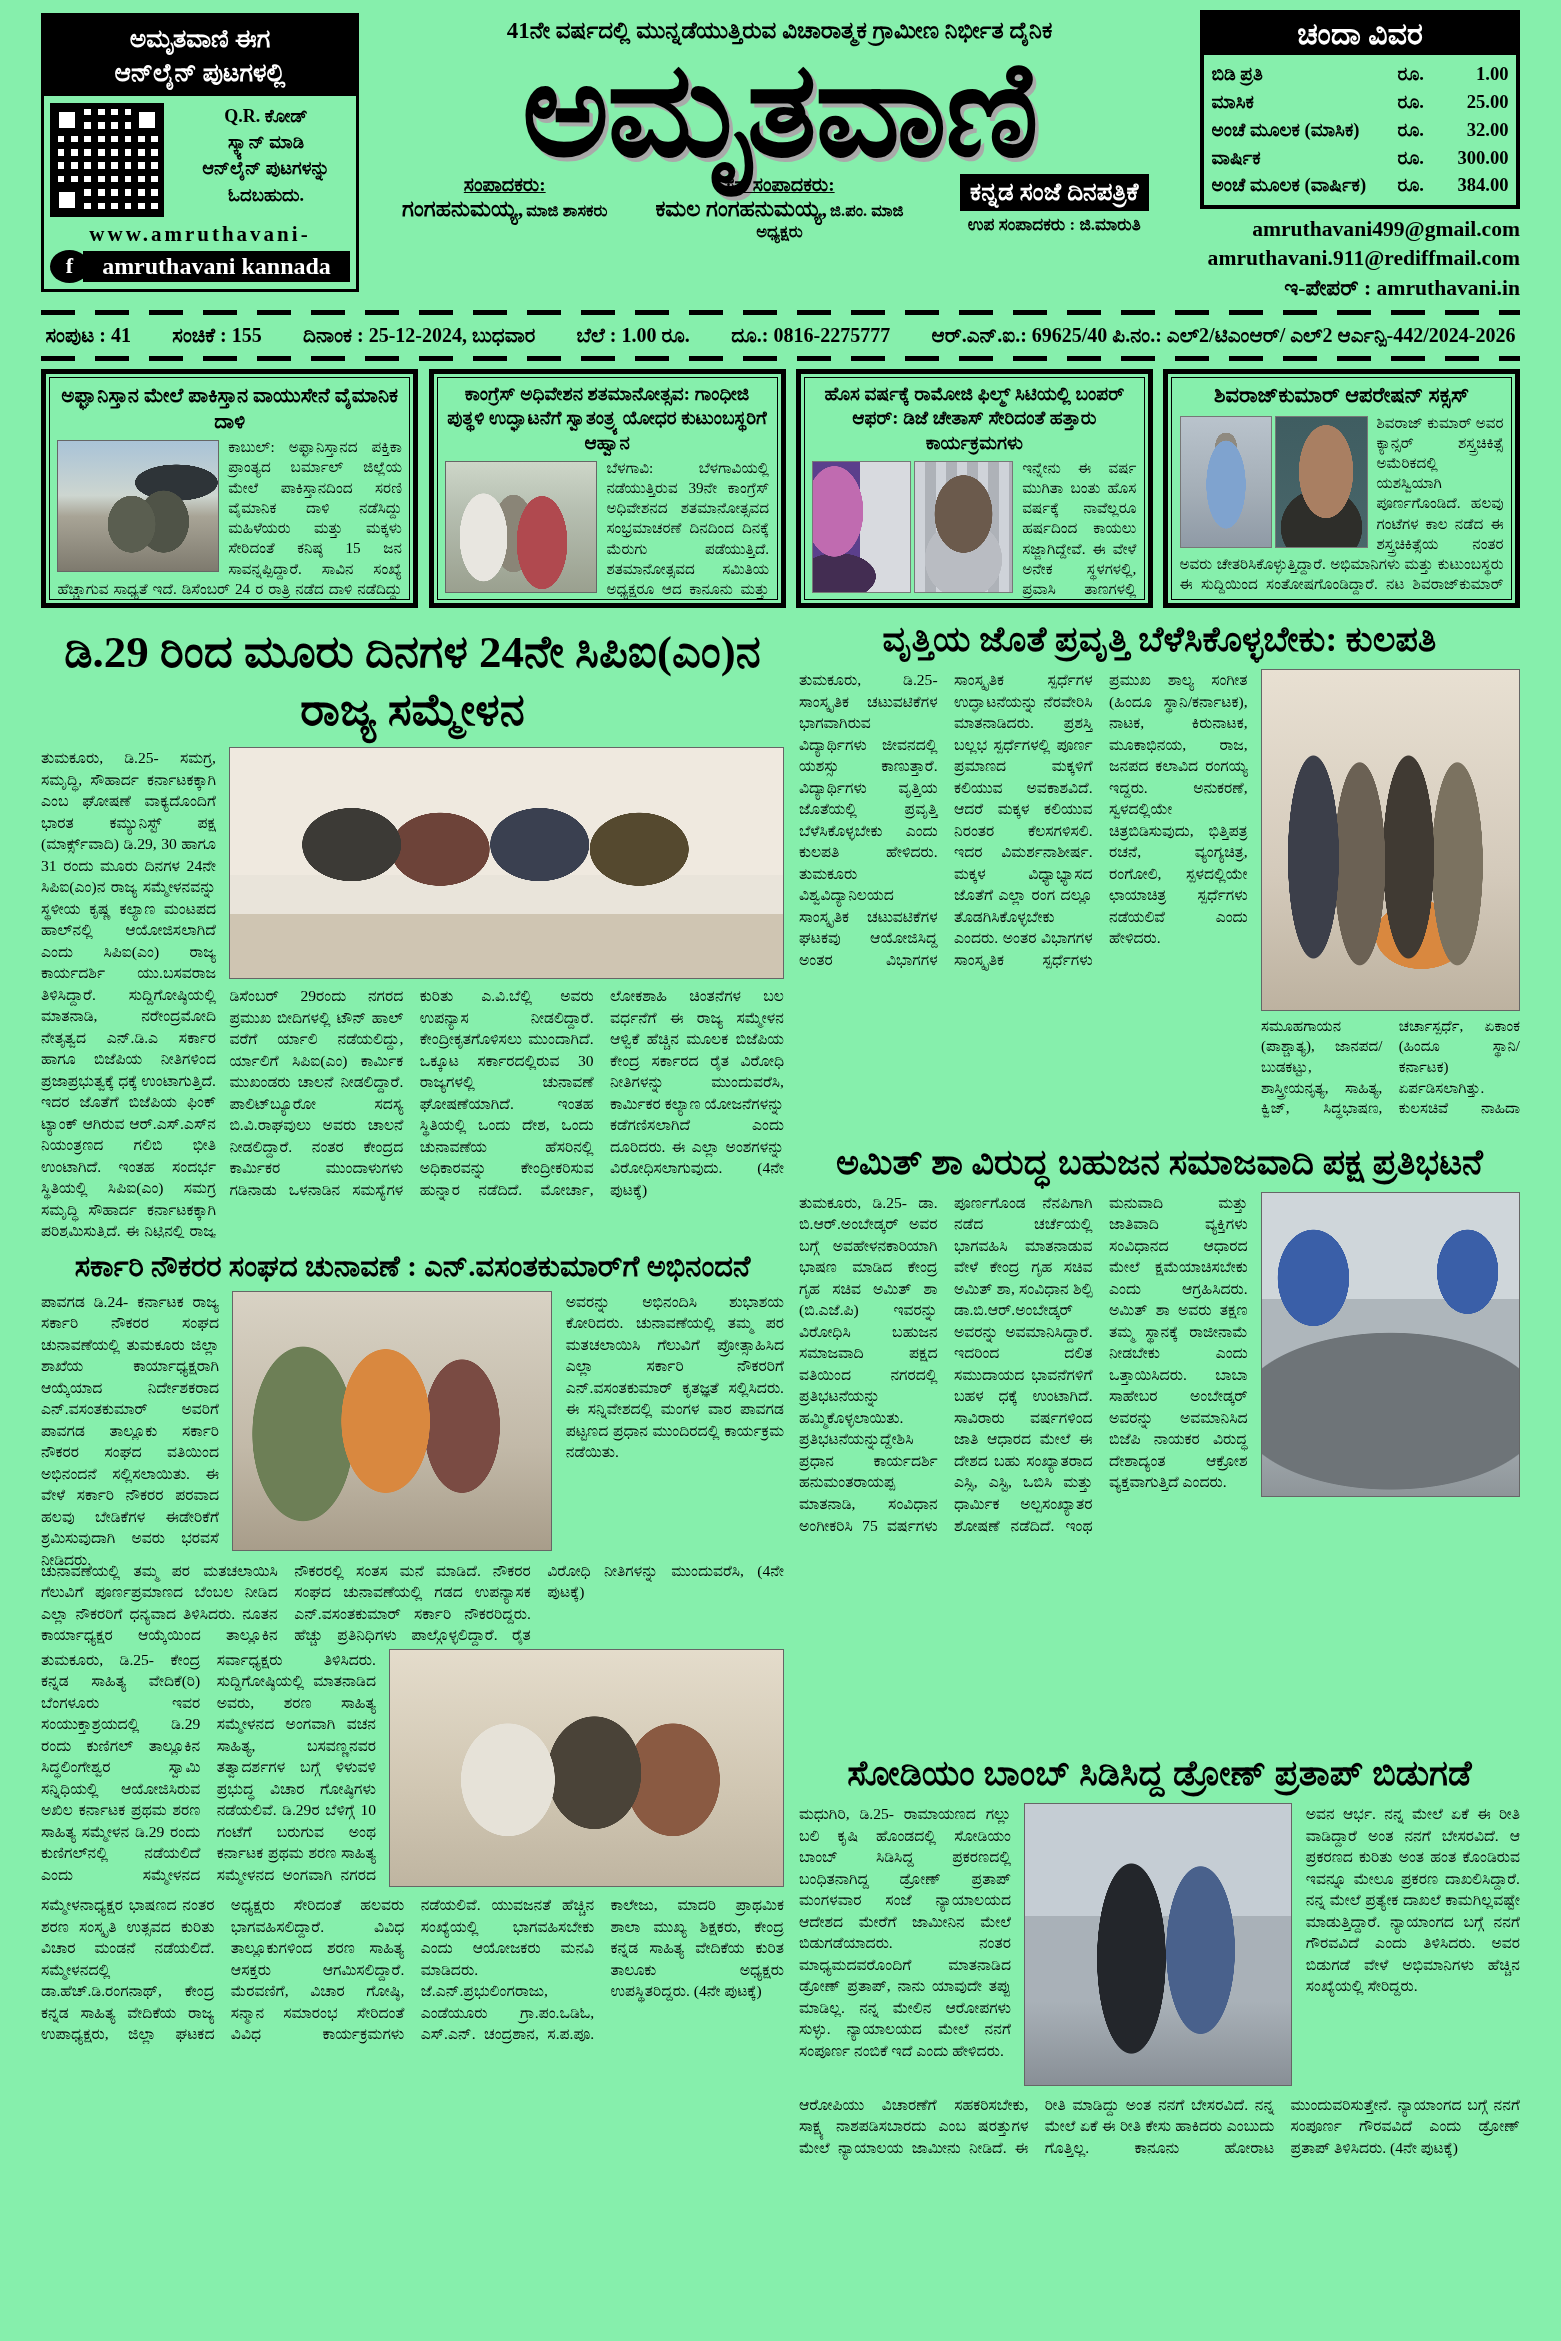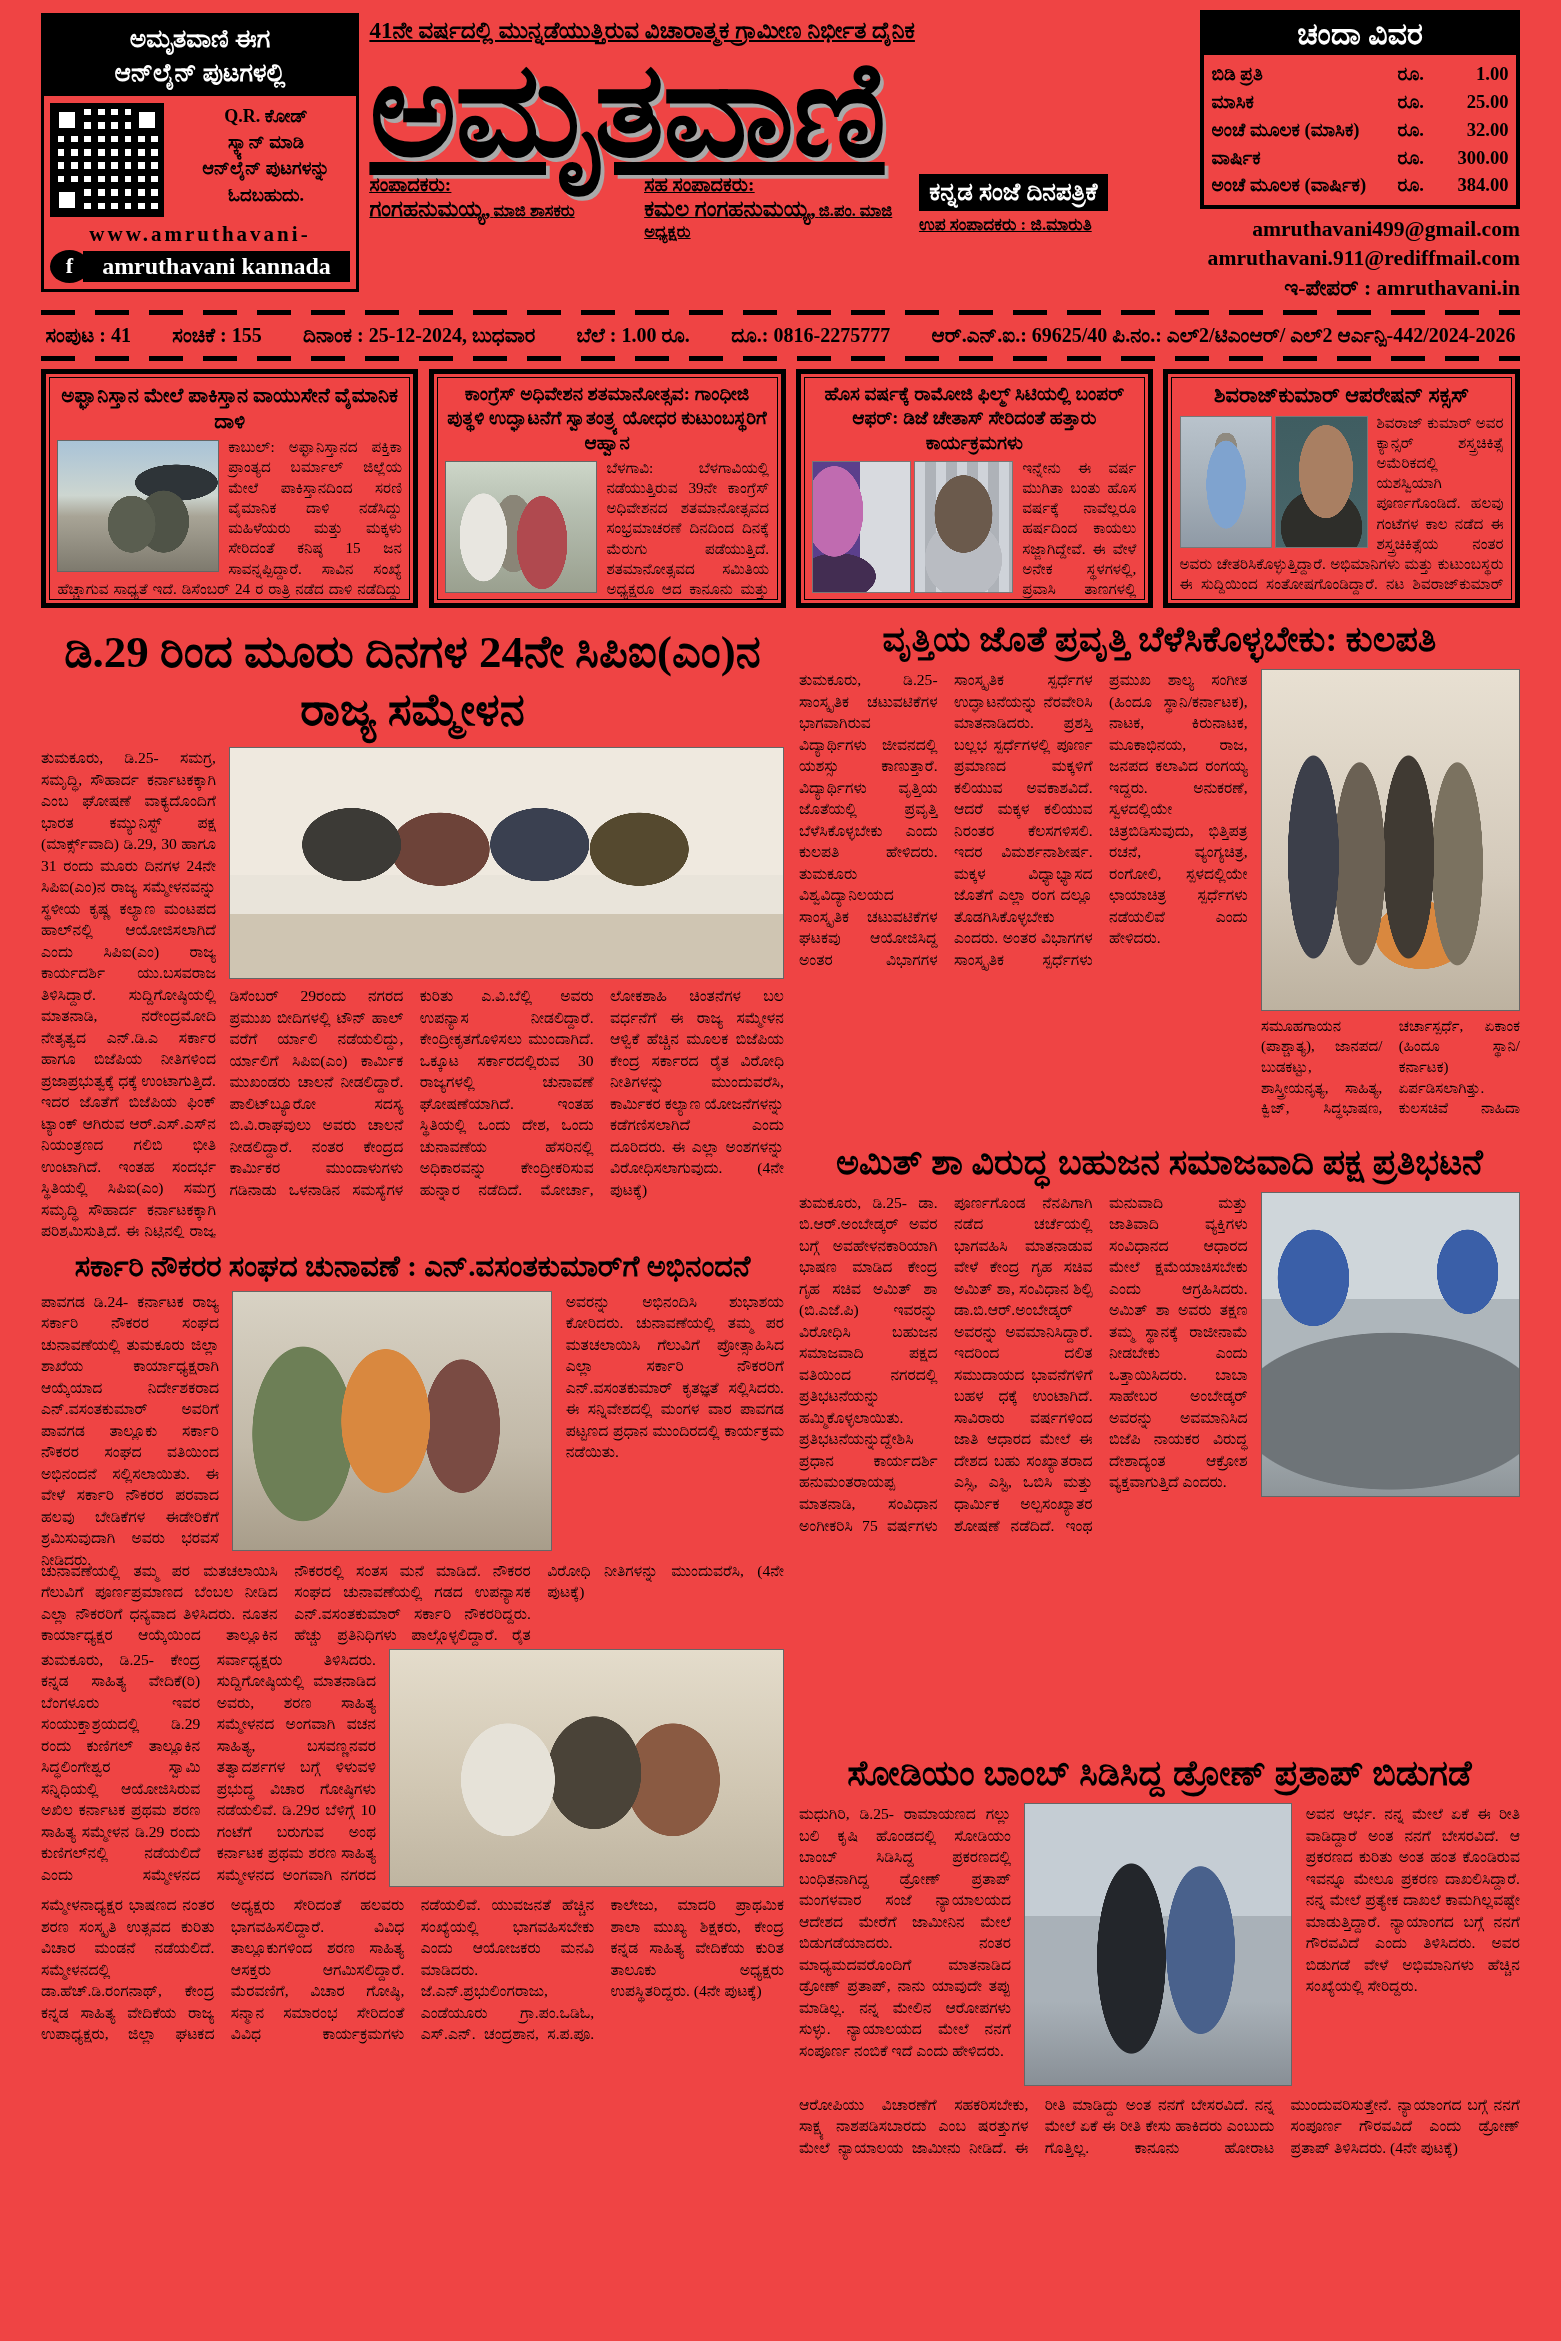--- a/index.html
+++ b/index.html
@@ -1,16 +1,16 @@
 <!DOCTYPE html>
 <html style="font-size:12px"><head>
 <meta charset="utf-8">
 <style>
   html,body{margin:0;padding:0;background:#fff;}
-  .page{position:relative;width:1561px;height:2342px;background:#ef4444;color:#000;
+  .page{position:relative;width:1561px;height:2342px;background:#86efac;color:#000;
         font-family:"Liberation Serif", serif;overflow:hidden;}
   .inner{padding:10.4px 41px 0 41px;}
 
   
   .mast{display:flex;align-items:flex-start;gap:10.4px;}
   .online-box{width:312px;border:3.7px solid #000;flex:none;margin-top:3px;}
   .online-head{background:#000;color:#fff;text-align:center;font-weight:bold;
                font-size:25px;line-height:1.35;padding:6px 3px;}
   .qr-row{display:flex;gap:18px;padding:7.4px 6px 3px 6px;}
   .qr{width:112px;height:112px;flex:none;position:relative;border:1.5px solid #000;
@@ -22,21 +22,21 @@
   .qr-text{font-weight:bold;font-size:18px;text-align:center;flex:1;line-height:1.45;}
   .url-line{font-family:"Liberation Serif",serif;font-weight:bold;font-size:21px;
             text-align:center;letter-spacing:3px;padding:1.5px 0;}
   .fb-row{display:flex;align-items:center;margin:1.5px 6px 6px 6px;}
   .fb-icon{width:39px;height:33px;border-radius:50%;background:#000;color:#fff;
            display:flex;align-items:center;justify-content:center;font-weight:bold;
            font-size:22px;flex:none;font-family:"Liberation Serif",serif;}
   .fb-name{background:#000;color:#fff;font-weight:bold;font-size:24px;flex:1;
            text-align:center;padding:2.2px 0;margin-left:-6px;}
 
-  .mast-center{flex:1;text-align:left;min-width:0;text-decoration:underline;}
+  .mast-center{flex:1;text-align:center;min-width:0;}
   .tagline{font-weight:bold;font-size:23px;margin-top:7.4px;}
   .paper-title{font-weight:900;font-size:132px;line-height:1.02;letter-spacing:-1.5px;
                text-shadow:3.7px 3.7px 0 #a9a9a9;white-space:nowrap;}
   .ed-row{display:flex;justify-content:space-between;align-items:flex-start;margin-top:-4.5px;}
   .ed-block{width:33%;}
   .ed-label{font-weight:bold;font-size:19.3px;text-decoration:underline;}
   .ed-name{font-weight:bold;font-size:22px;}
   .ed-desc{font-size:16.4px;font-weight:bold;}
   .paper-type{background:#000;color:#fff;font-weight:bold;font-size:24.5px;
               padding:4.5px 10.4px;display:inline-block;}

